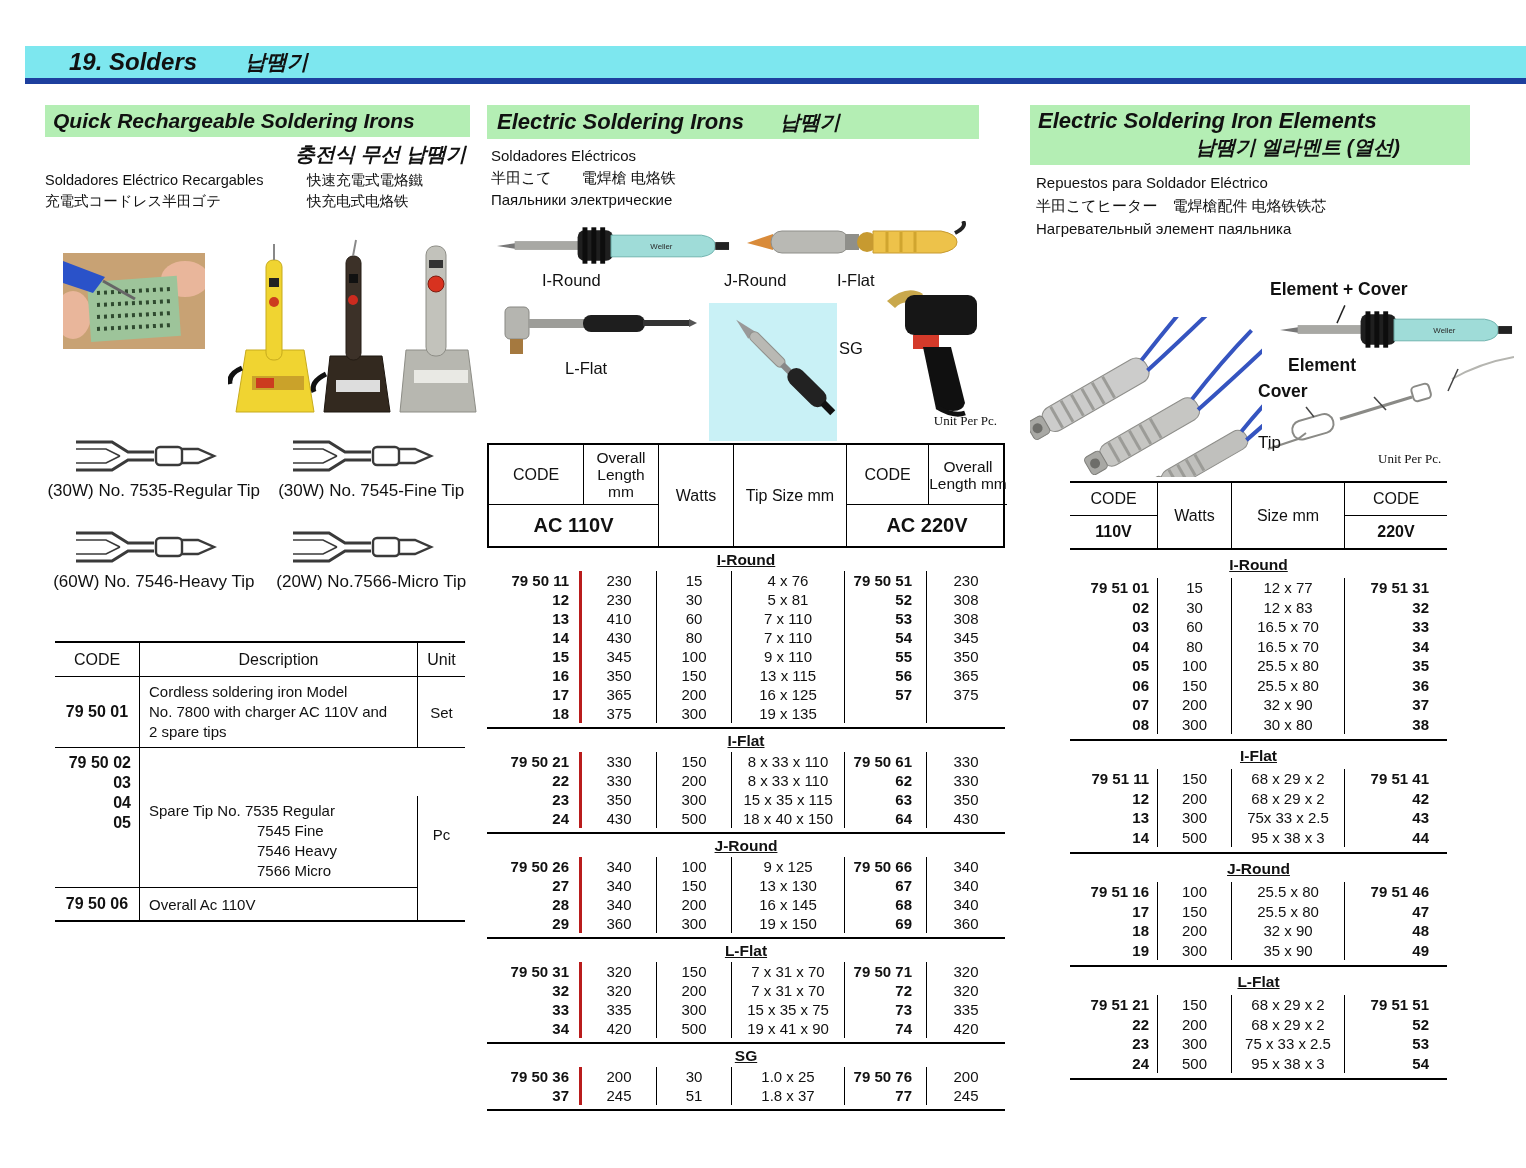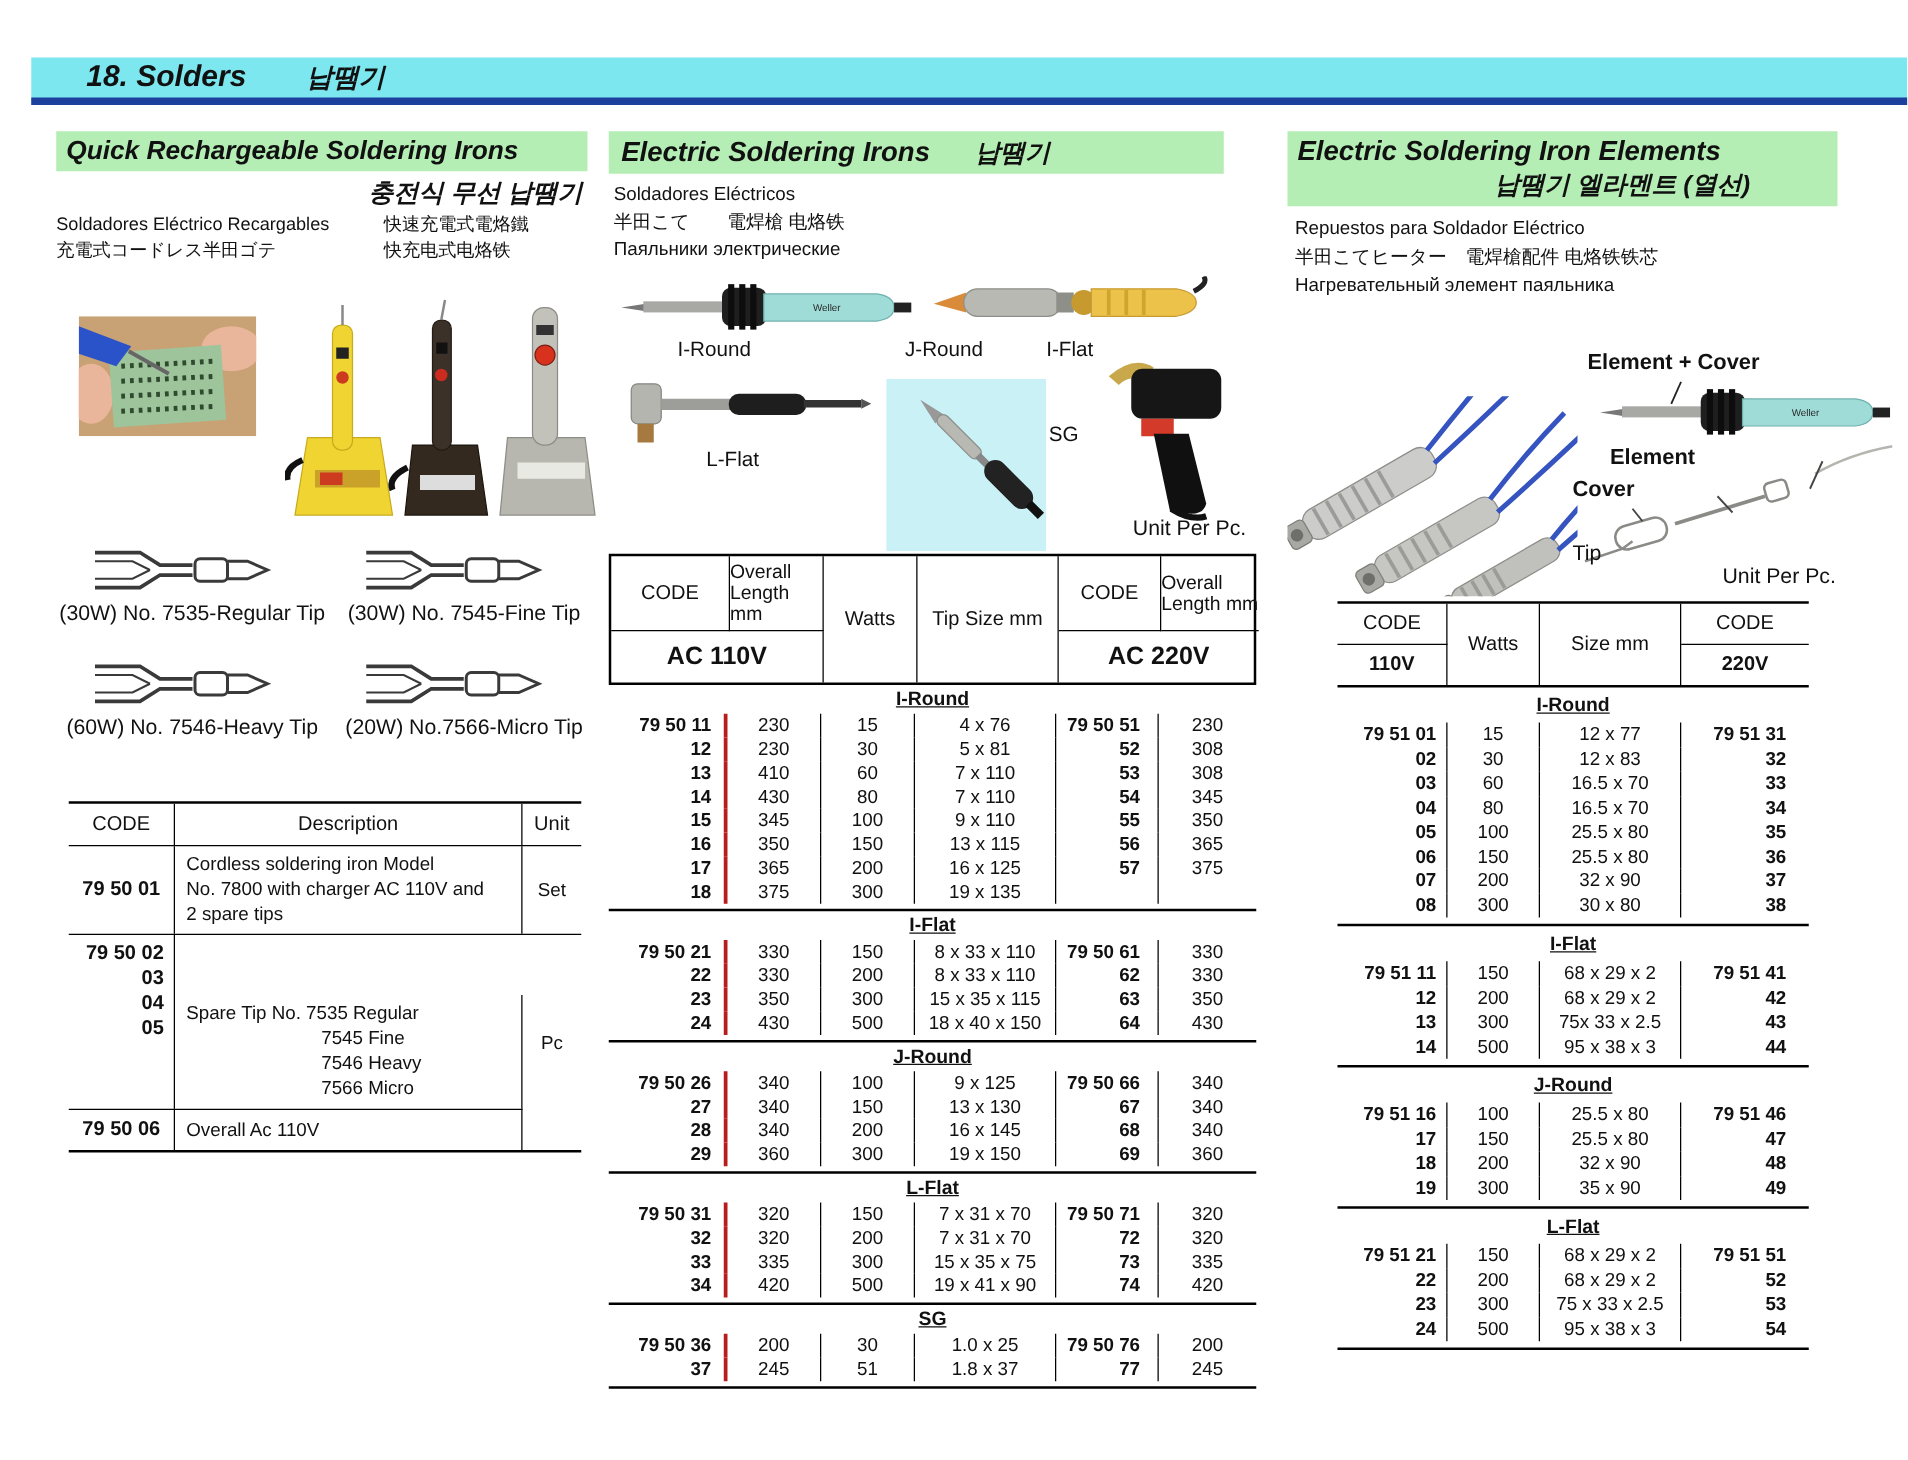--- a/index.html
+++ b/index.html
@@ -45,26 +45,26 @@
   .g-unit{grid-area:1/3/3/4;display:flex;align-items:center;justify-content:center;}
   .g-c3{grid-area:2/1;border-top:1px solid #000;border-right:1px solid #000;display:flex;align-items:center;justify-content:center;font-weight:bold;font-size:16px;height:32px;}
   .g-d3{grid-area:2/2;border-top:1px solid #000;border-right:1px solid #000;display:flex;align-items:center;padding-left:9px;}
   
   .mg{height:34px;display:flex;align-items:center;gap:36px;padding-left:10px;width:492px;box-sizing:border-box;}
   .mg .t1{font-size:22px;}
   .mg .t2{font-size:20px;}
   .m-langs{font-size:15px;line-height:22px;padding:6px 0 0 4px;height:72px;box-sizing:border-box;}
   .m-photos{position:relative;height:232px;}
   .plabel{position:absolute;font-size:16.5px;}
-  .m-unit{position:absolute;font-size:17px;}
+  .m-unit{position:absolute;font-size:13px;font-family:Liberation Serif, serif;}
   
   .mtable{width:518px;font-size:15px;}
   .mt-head{display:grid;grid-template-columns:95px 75px 75px 113px 82px 78px;
            grid-template-rows:60px 41px;border:2px solid #000;box-sizing:border-box;}
-  .mh{display:flex;align-items:center;justify-content:center;line-height:17px;font-size:15.5px;}
+  .mh{display:flex;align-items:center;justify-content:center;text-align:center;line-height:17px;font-size:15.5px;}
   .mh.c1{grid-area:1/1;border-right:1px solid #000;border-bottom:1px solid #000;font-size:16px;}
   .mh.c2{grid-area:1/2;border-right:1px solid #000;border-bottom:1px solid #000;}
   .mh.c3{grid-area:1/3/3/4;border-right:1px solid #000;font-size:16px;}
   .mh.c4{grid-area:1/4/3/5;border-right:1px solid #000;font-size:16px;}
   .mh.c5{grid-area:1/5;border-right:1px solid #000;border-bottom:1px solid #000;font-size:16px;}
   .mh.c6{grid-area:1/6;border-bottom:1px solid #000;}
   .mh.a110{grid-area:2/1/3/3;border-right:1px solid #000;font-weight:bold;font-size:20px;}
   .mh.a220{grid-area:2/5/3/7;font-weight:bold;font-size:20px;}
   .msec-title{text-align:center;font-weight:bold;text-decoration:underline;padding:3px 0 1px;font-size:15.5px;}
   .msec-rows{border-bottom:2px solid #000;padding:1px 0 4px;}
@@ -98,21 +98,21 @@
   .rc0{border-right:1px solid #000;text-align:right;padding-right:8px;font-weight:bold;box-sizing:border-box;}
   .rc1,.rc2{border-right:1px solid #000;text-align:center;}
   .rc3{text-align:right;padding-right:18px;font-weight:bold;box-sizing:border-box;}
 </style>
 </head>
 <body>
 
 <div class="page">
 
   <div class="topbar">
-    <span class="t1">18. Solders</span>
+    <span class="t1">19. Solders</span>
     <span class="t2">납땜기</span>
   </div>
 
   <div class="col col-left">
     <div class="gtitle lg">Quick Rechargeable Soldering Irons</div>
     <div class="l-sub">충전식 무선 납땜기</div>
     <div>
       <div class="langrow">
           <span class="la">Soldadores Eléctrico Recargables</span>
           <span class="lb">快速充電式電烙鐵</span>

